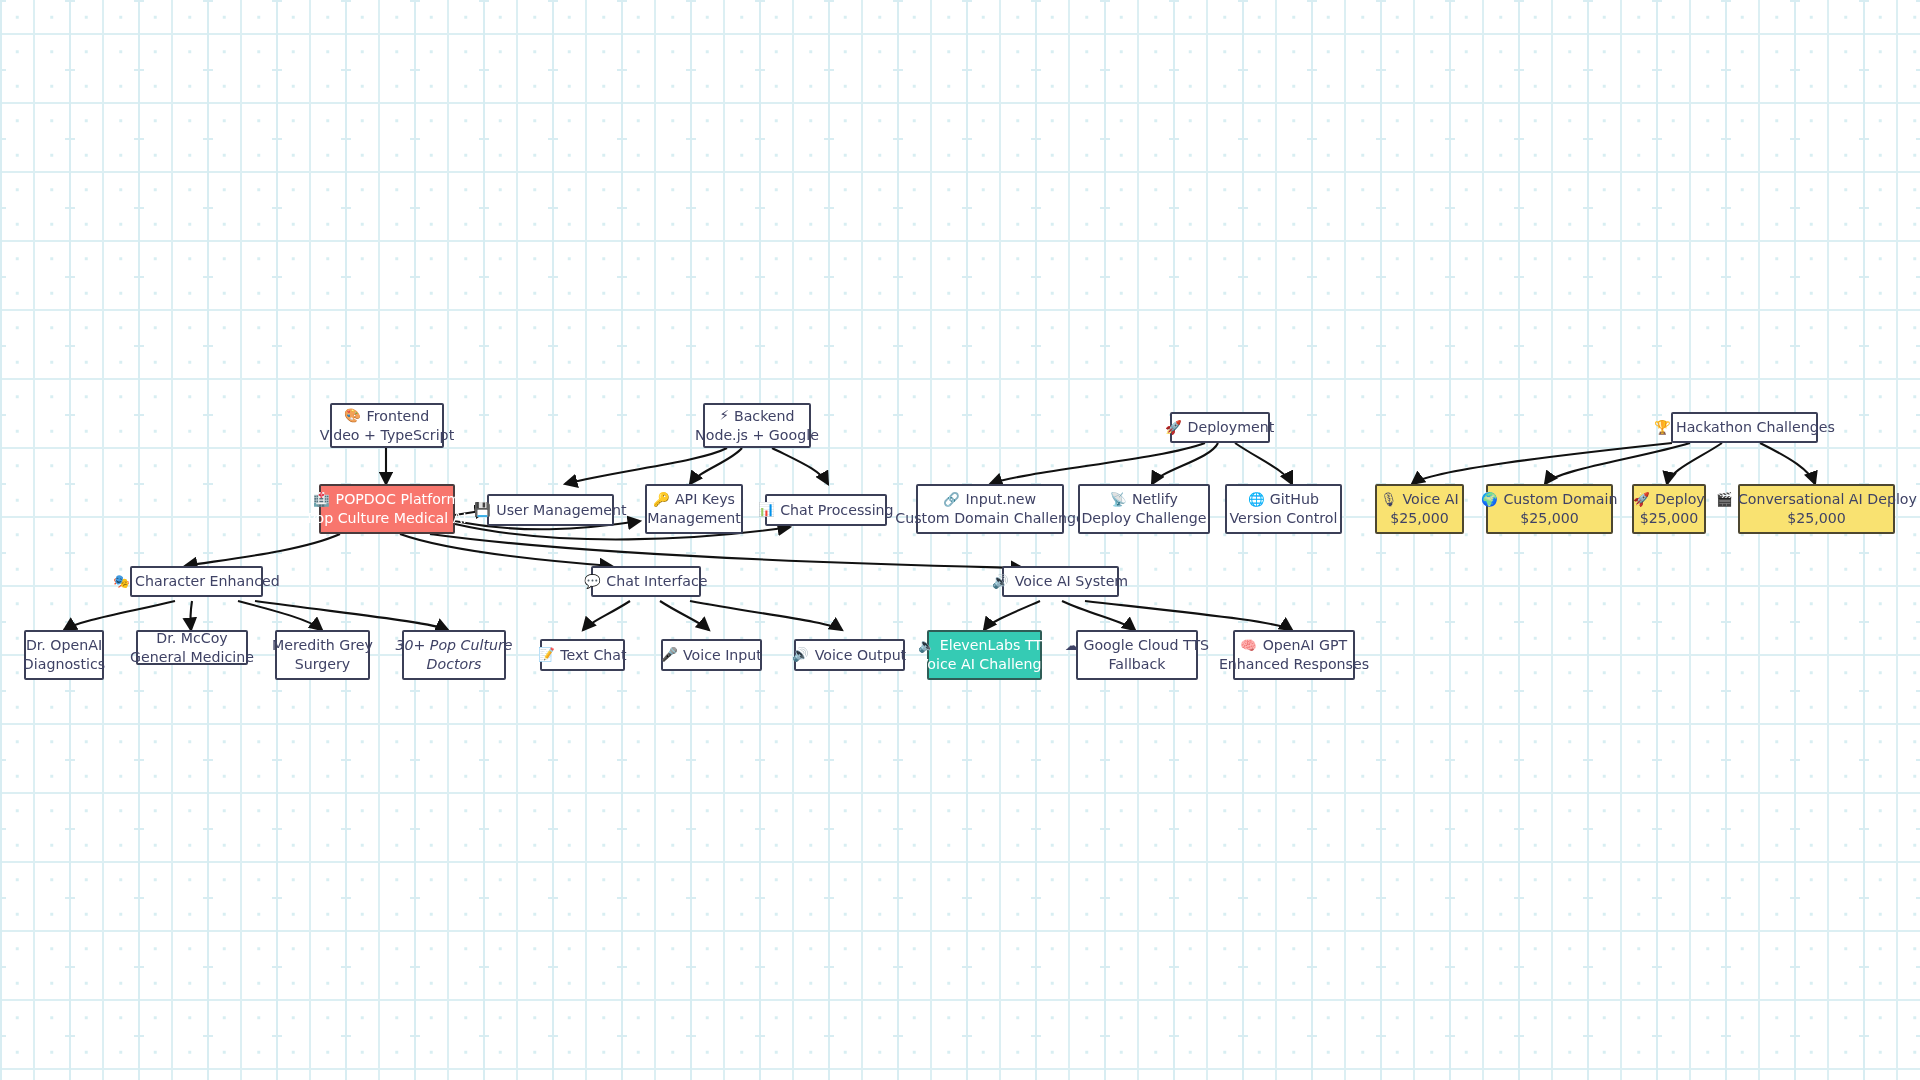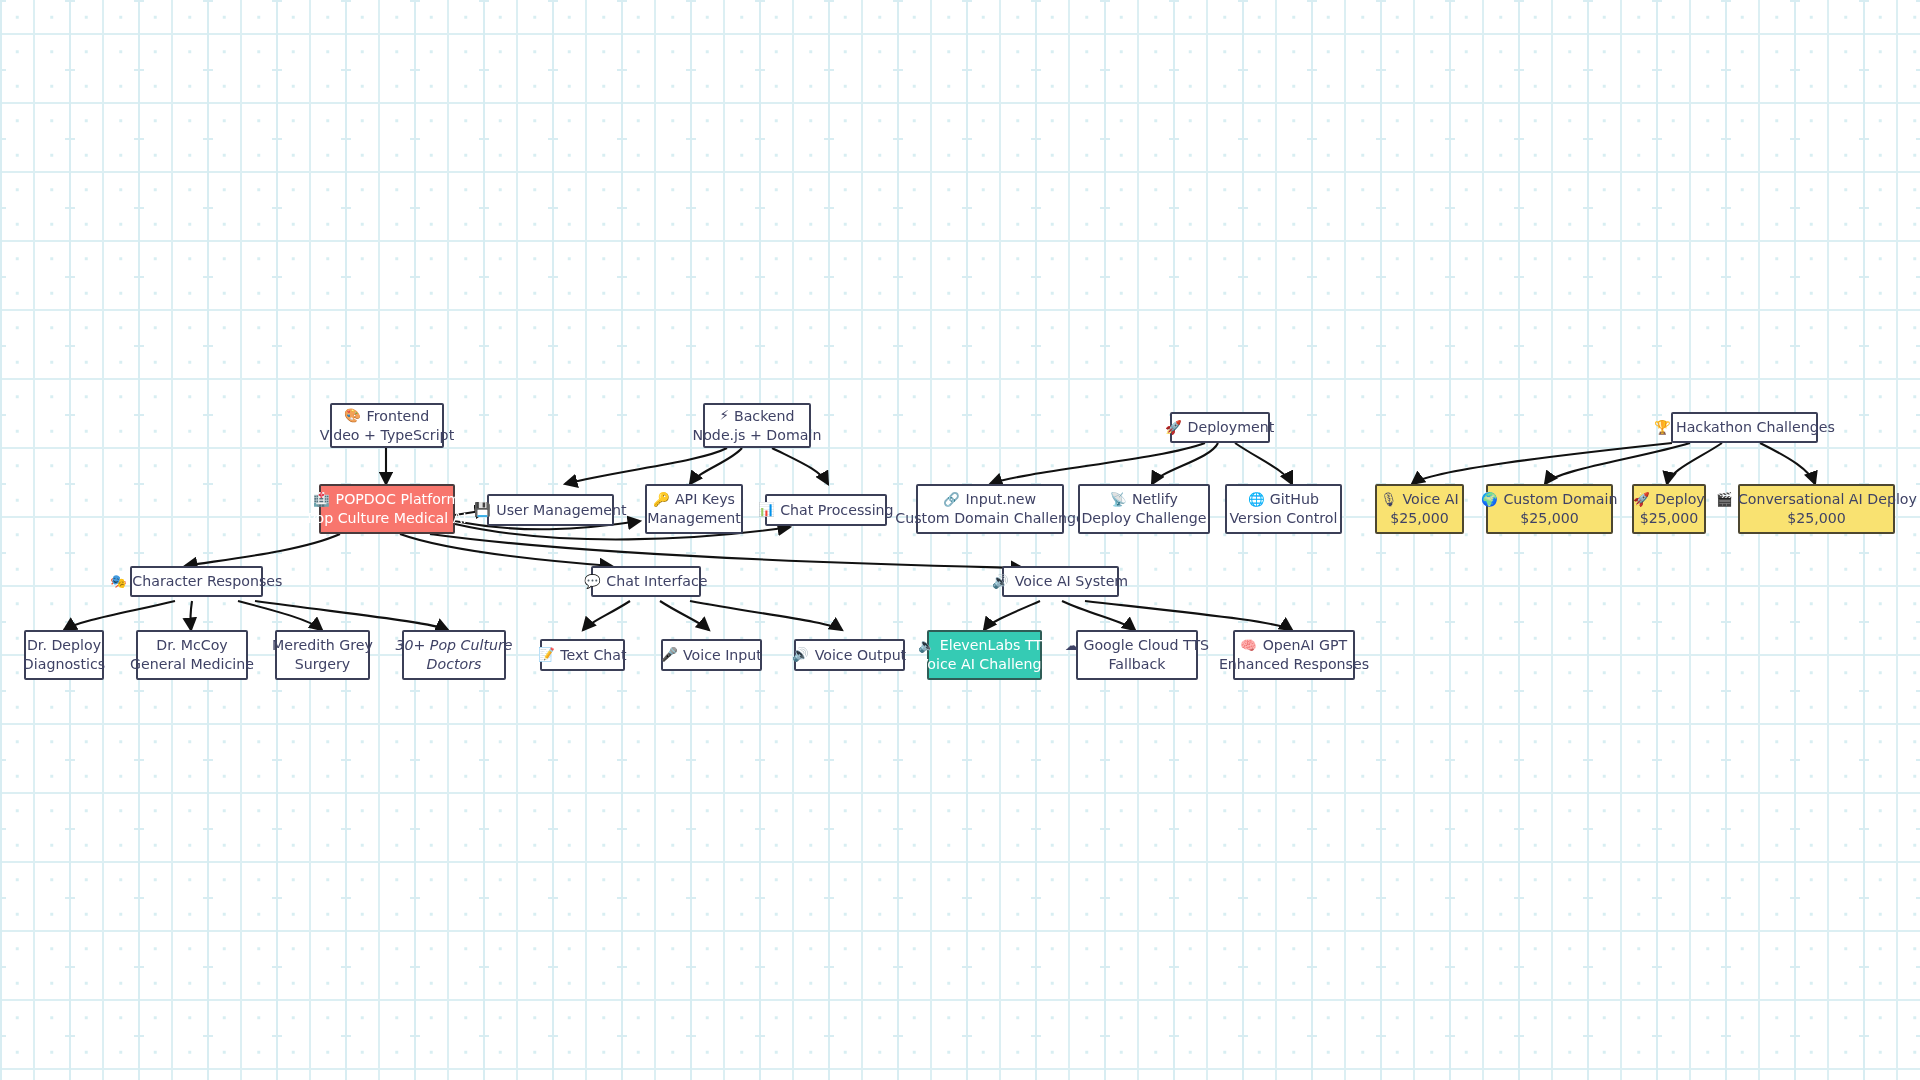--- a/index.html
+++ b/index.html
@@ -125,21 +125,21 @@
       <span>Frontend</span>
     </span>
     <span class="l2">Video + TypeScript</span>
   </div>
 
   <div class="node" style="left:703px; top:403px; width:108px; height:45px;">
     <span class="l1">
       <span class="ico">⚡</span>
       <span>Backend</span>
     </span>
-    <span class="l2">Node.js + Domain</span>
+    <span class="l2">Node.js + Google</span>
   </div>
 
   <div class="node" style="left:1170px; top:412px; width:100px; height:31px;">
     <span class="l1">
       <span class="ico">🚀</span>
       <span>Deployment</span>
     </span>
   </div>
 
   <div class="node" style="left:1671px; top:412px; width:147px; height:31px;">
@@ -231,43 +231,43 @@
     <span class="l1">
       <span class="ico">🎬</span>
       <span>Conversational AI Deploy</span>
     </span>
     <span class="l2">$25,000</span>
   </div>
 
   <div class="node" style="left:130px; top:566px; width:133px; height:31px;">
     <span class="l1">
       <span class="ico">🎭</span>
-      <span>Character Responses</span>
+      <span>Character Enhanced</span>
     </span>
   </div>
 
   <div class="node" style="left:591px; top:566px; width:110px; height:31px;">
     <span class="l1">
       <span class="ico">💬</span>
       <span>Chat Interface</span>
     </span>
   </div>
 
   <div class="node" style="left:1002px; top:566px; width:117px; height:31px;">
     <span class="l1">
       <span class="ico">🔊</span>
       <span>Voice AI System</span>
     </span>
   </div>
 
   <div class="node" style="left:24px; top:630px; width:80px; height:50px;">
-    <span class="l1">Dr. Deploy</span>
+    <span class="l1">Dr. OpenAI</span>
     <span class="l2">Diagnostics</span>
   </div>
-  <div class="node" style="left:136px; top:630px; width:112px; height:50px;">
+  <div class="node" style="left:136px; top:630px; width:112px; height:35px;">
     <span class="l1">Dr. McCoy</span>
     <span class="l2">General Medicine</span>
   </div>
   <div class="node" style="left:275px; top:630px; width:95px; height:50px;">
     <span class="l1">Meredith Grey</span>
     <span class="l2">Surgery</span>
   </div>
   <div class="node" style="left:402px; top:630px; width:104px; height:50px;font-style:italic;">
     <span class="l1">30+ Pop Culture</span>
     <span class="l2">Doctors</span>

